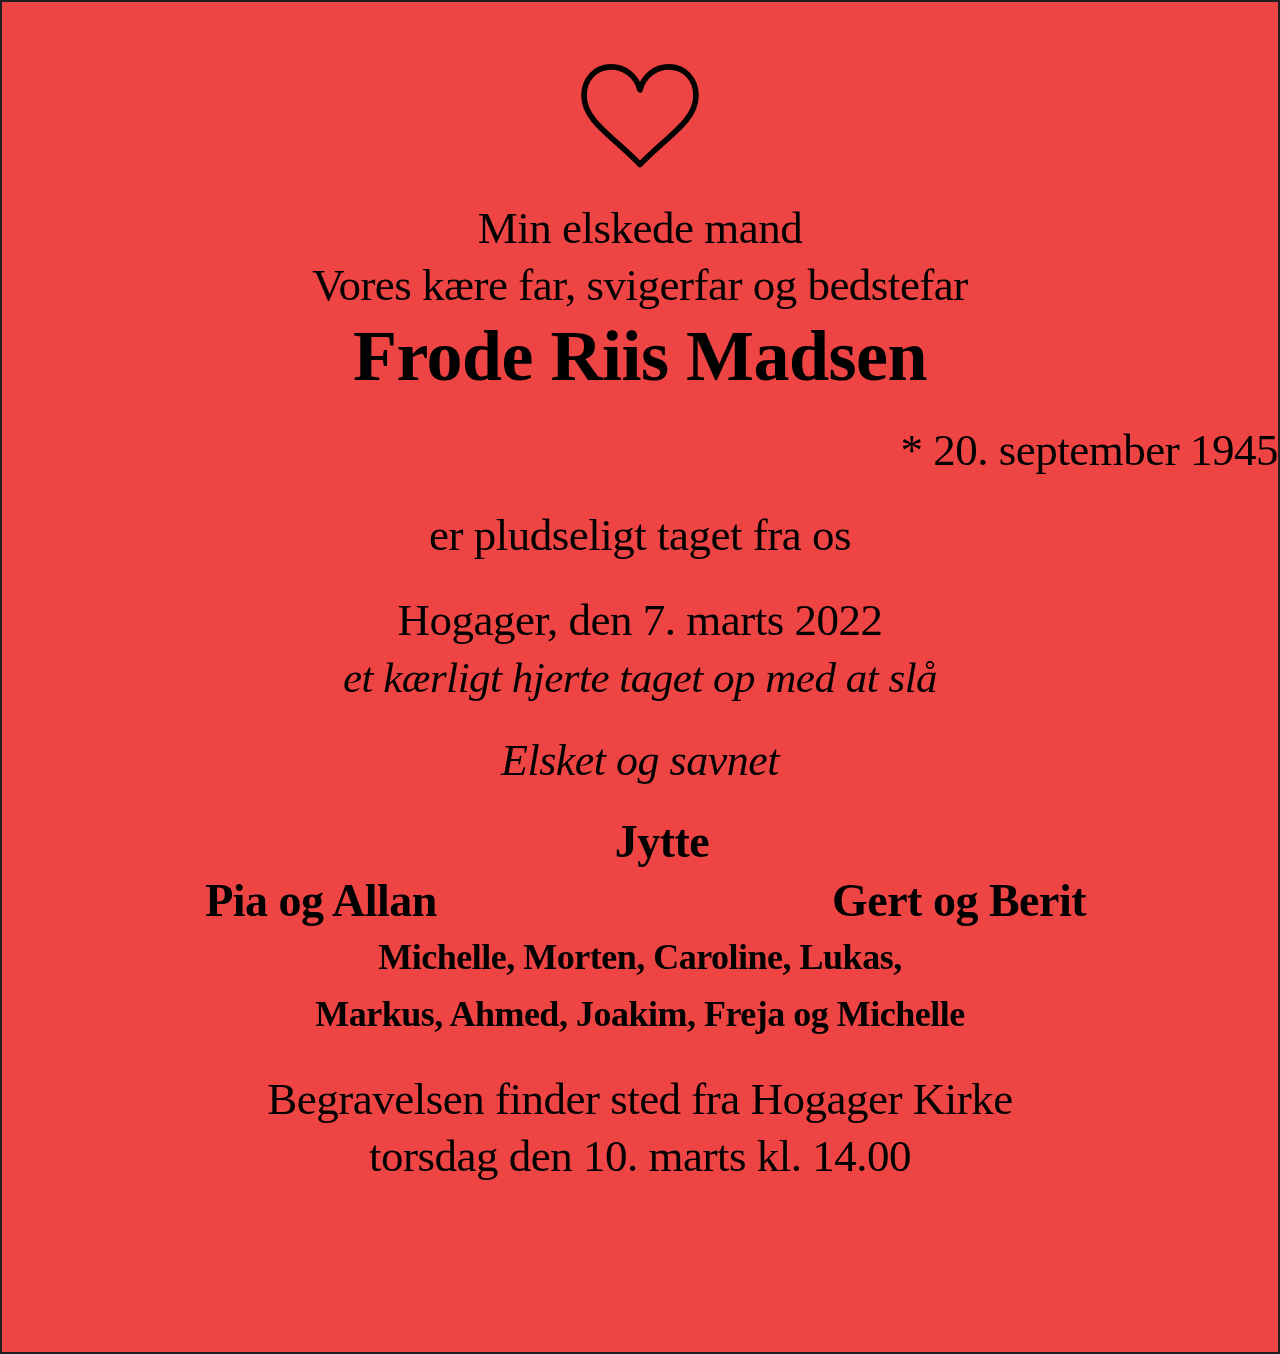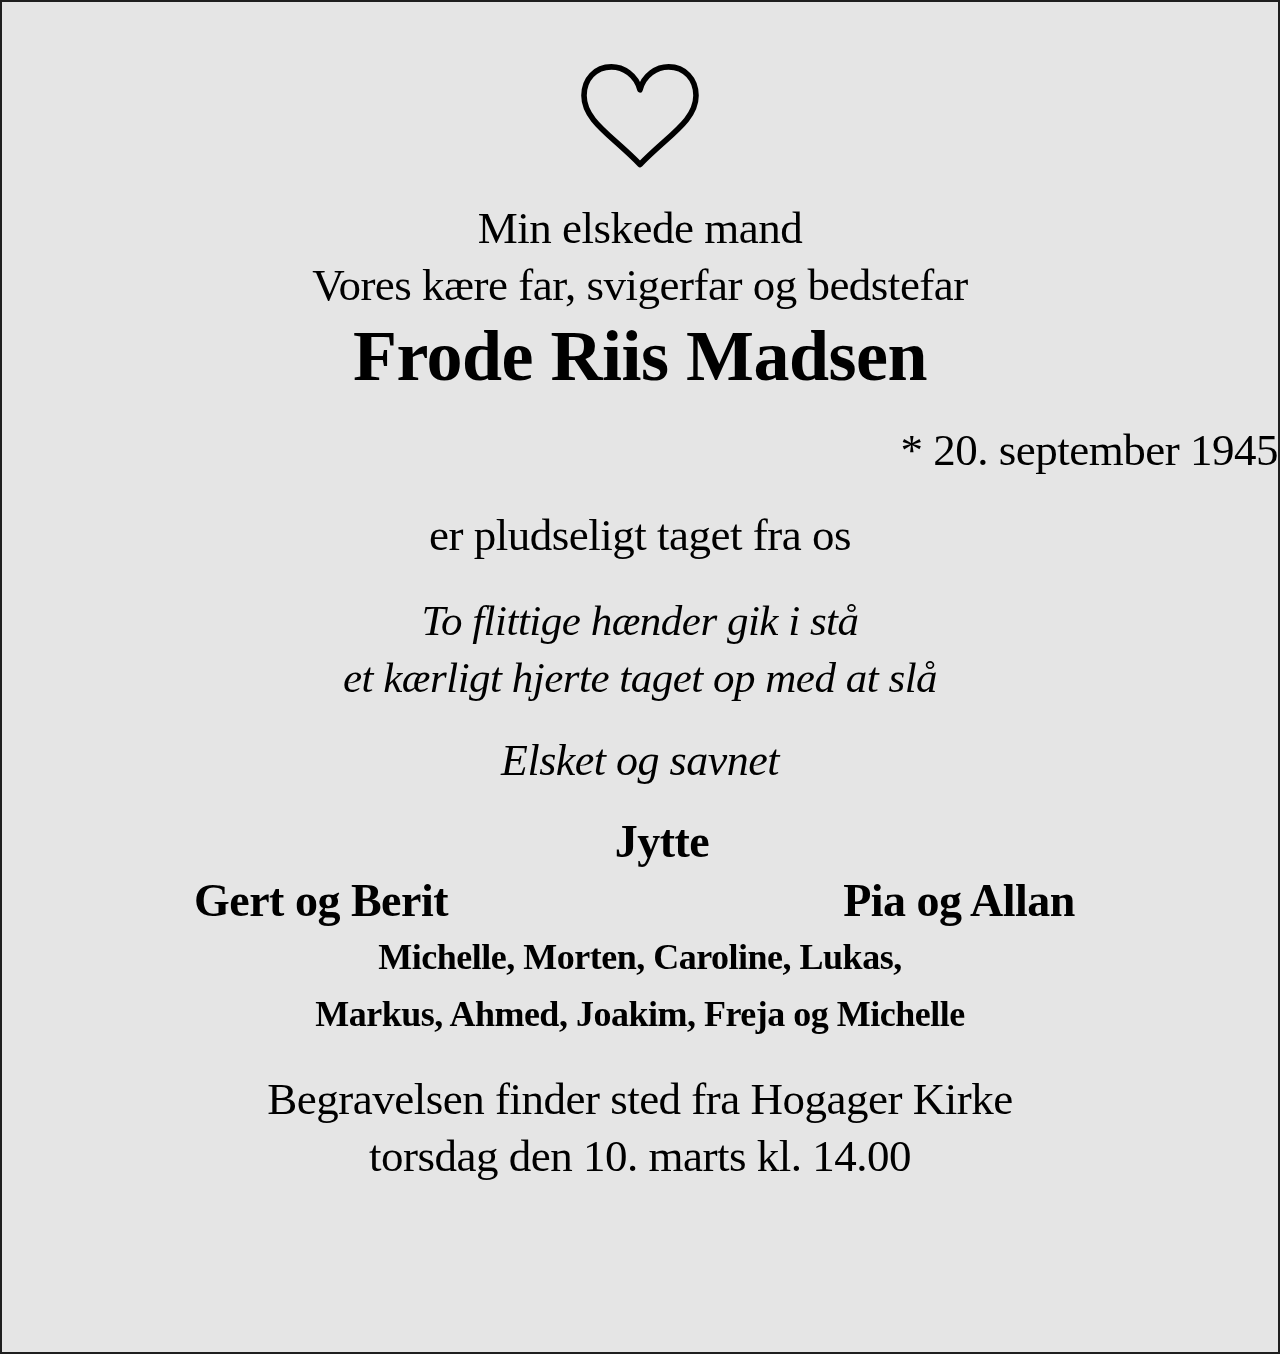--- a/index.html
+++ b/index.html
@@ -6,21 +6,21 @@
     margin: 0;
     padding: 0;
     background: #ffffff;
   }
   .sheet {
     position: relative;
     width: 1280px;
     height: 1354px;
     box-sizing: border-box;
     border: 2px solid #1f1f1f;
-    background: #e5e5e5;
+    background: #ef4444;
     font-family: "Liberation Serif", "DejaVu Serif", serif;
     color: #000000;
     display: flex;
     flex-direction: column;
     align-items: center;
     padding-top: 58px;
     overflow: hidden;
   }
   .line {
     width: 100%;
@@ -101,31 +101,31 @@
 
   <div class="line intro">Min elskede mand</div>
   <div class="line">Vores kære far, svigerfar og bedstefar</div>
 
   <div class="line deceased-name">Frode Riis Madsen</div>
 
   <div class="line birth">* 20. september 1945</div>
 
   <div class="line death">er pludseligt taget fra os</div>
 
+  <div class="line place-date">Hogager, den 7. marts 2022</div>
 
-  <div class="line verse">To flittige hænder gik i stå</div>
   <div class="line verse" style="margin-top:0;">et kærligt hjerte taget op med at slå</div>
 
   <div class="line farewell">Elsket og savnet</div>
 
   <div class="line mourner-primary">Jytte</div>
 
   <div class="couples-row">
+    <div class="cell">Pia og Allan</div>
     <div class="cell">Gert og Berit</div>
-    <div class="cell">Pia og Allan</div>
   </div>
 
   <div class="line grandchildren">Michelle, Morten, Caroline, Lukas,</div>
   <div class="line grandchildren">Markus, Ahmed, Joakim, Freja og Michelle</div>
 
   <div class="line funeral">Begravelsen finder sted fra Hogager Kirke</div>
   <div class="line">torsdag den 10. marts kl. 14.00</div>
 
 </div>
 

